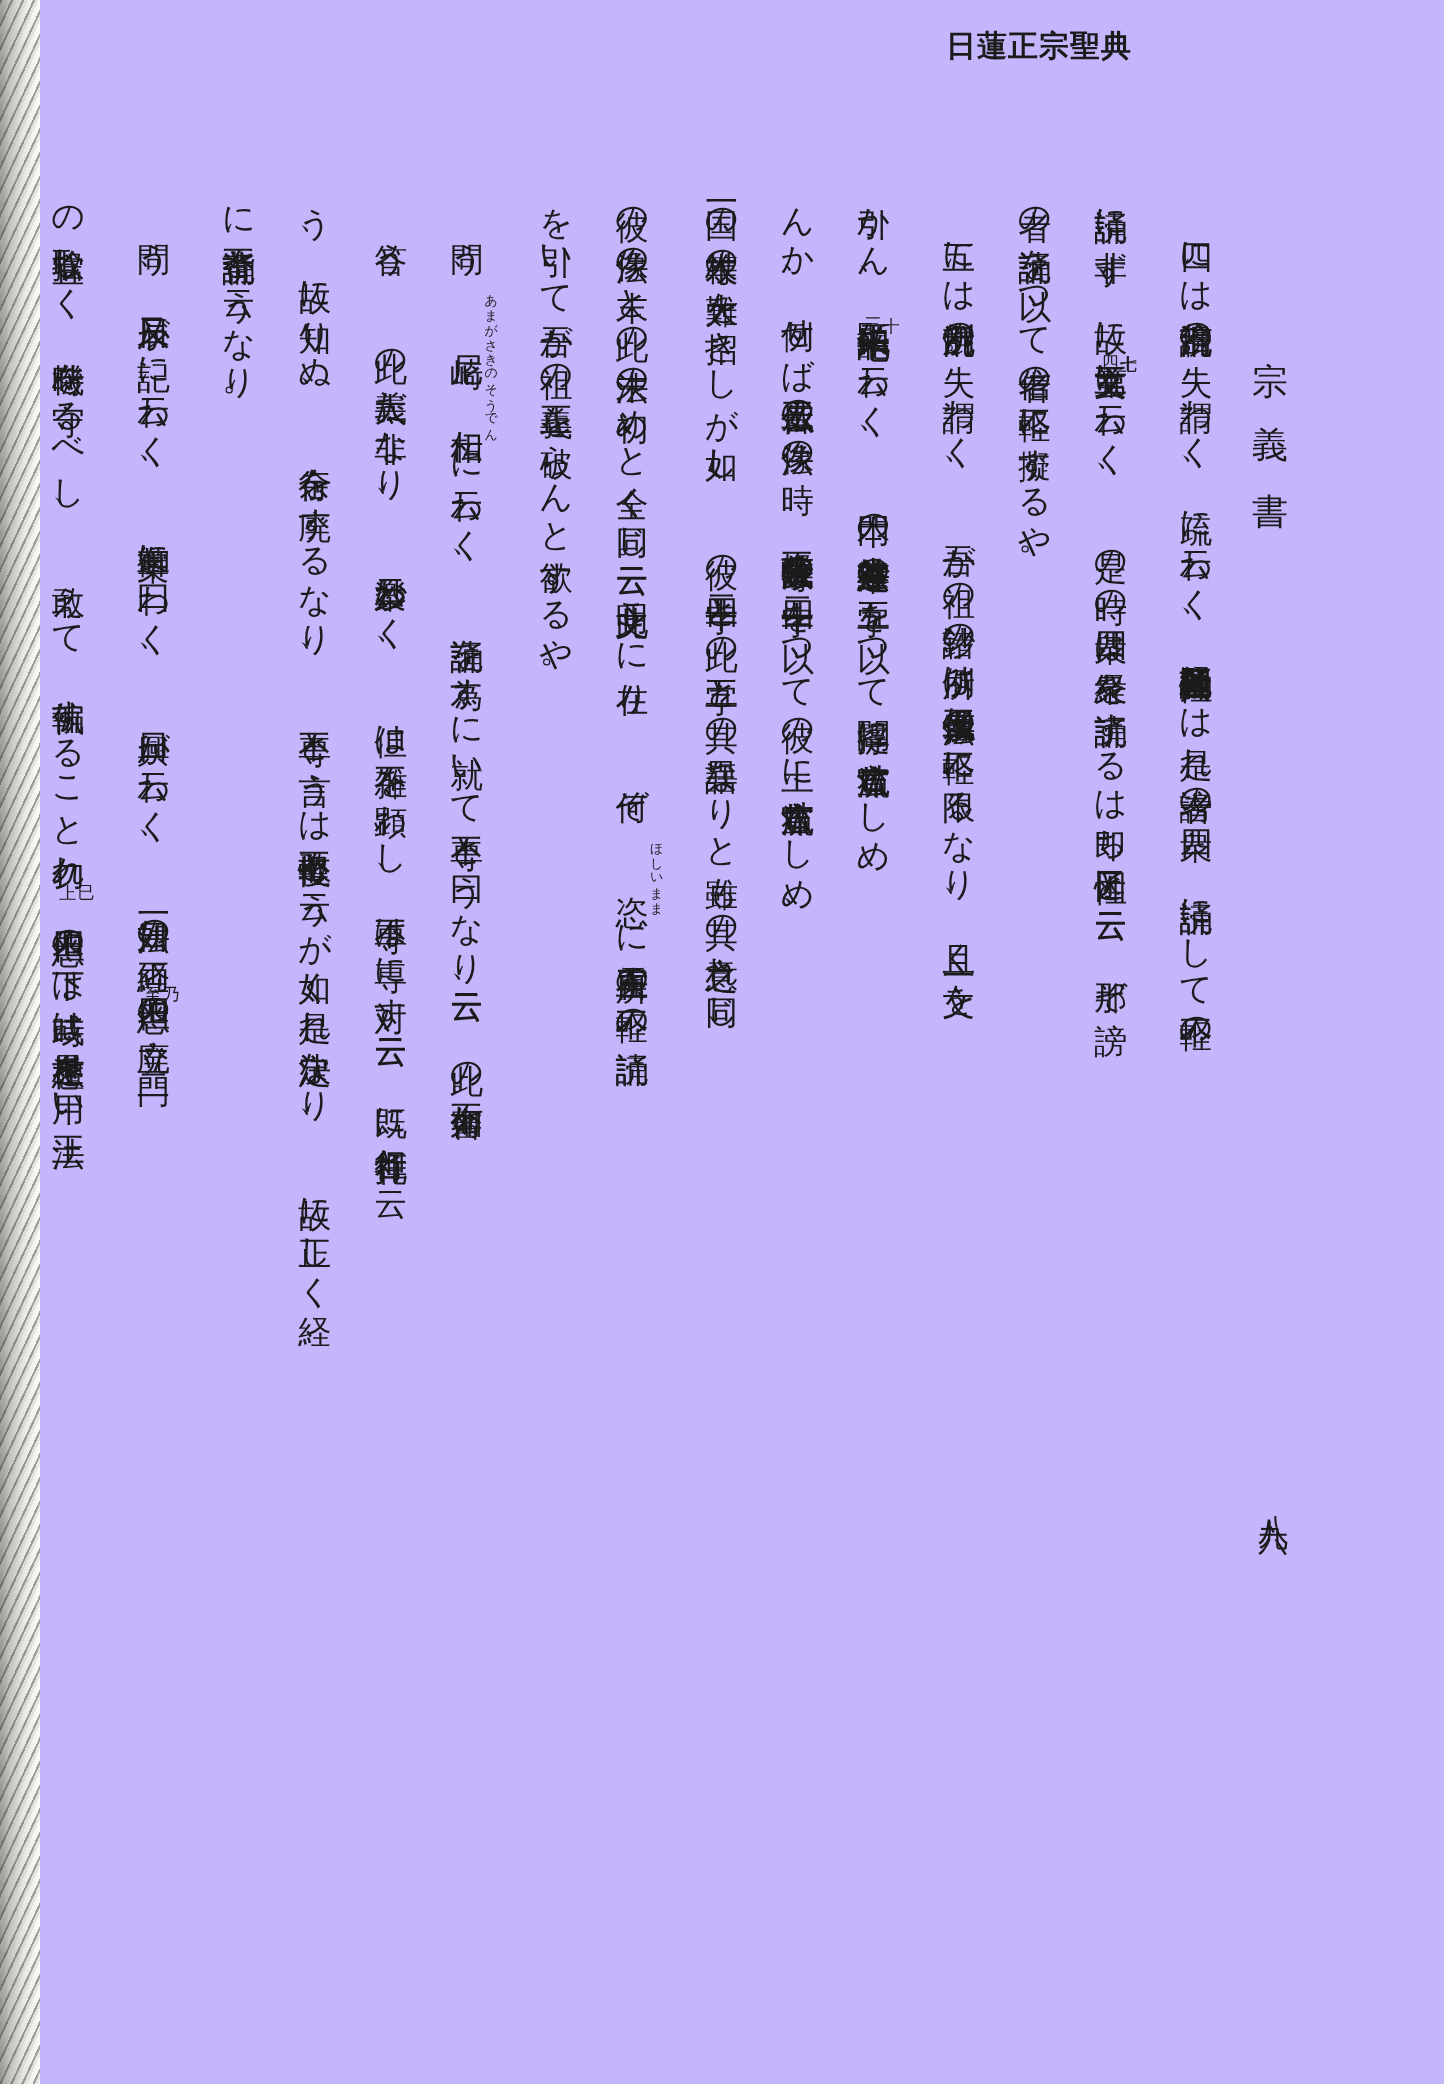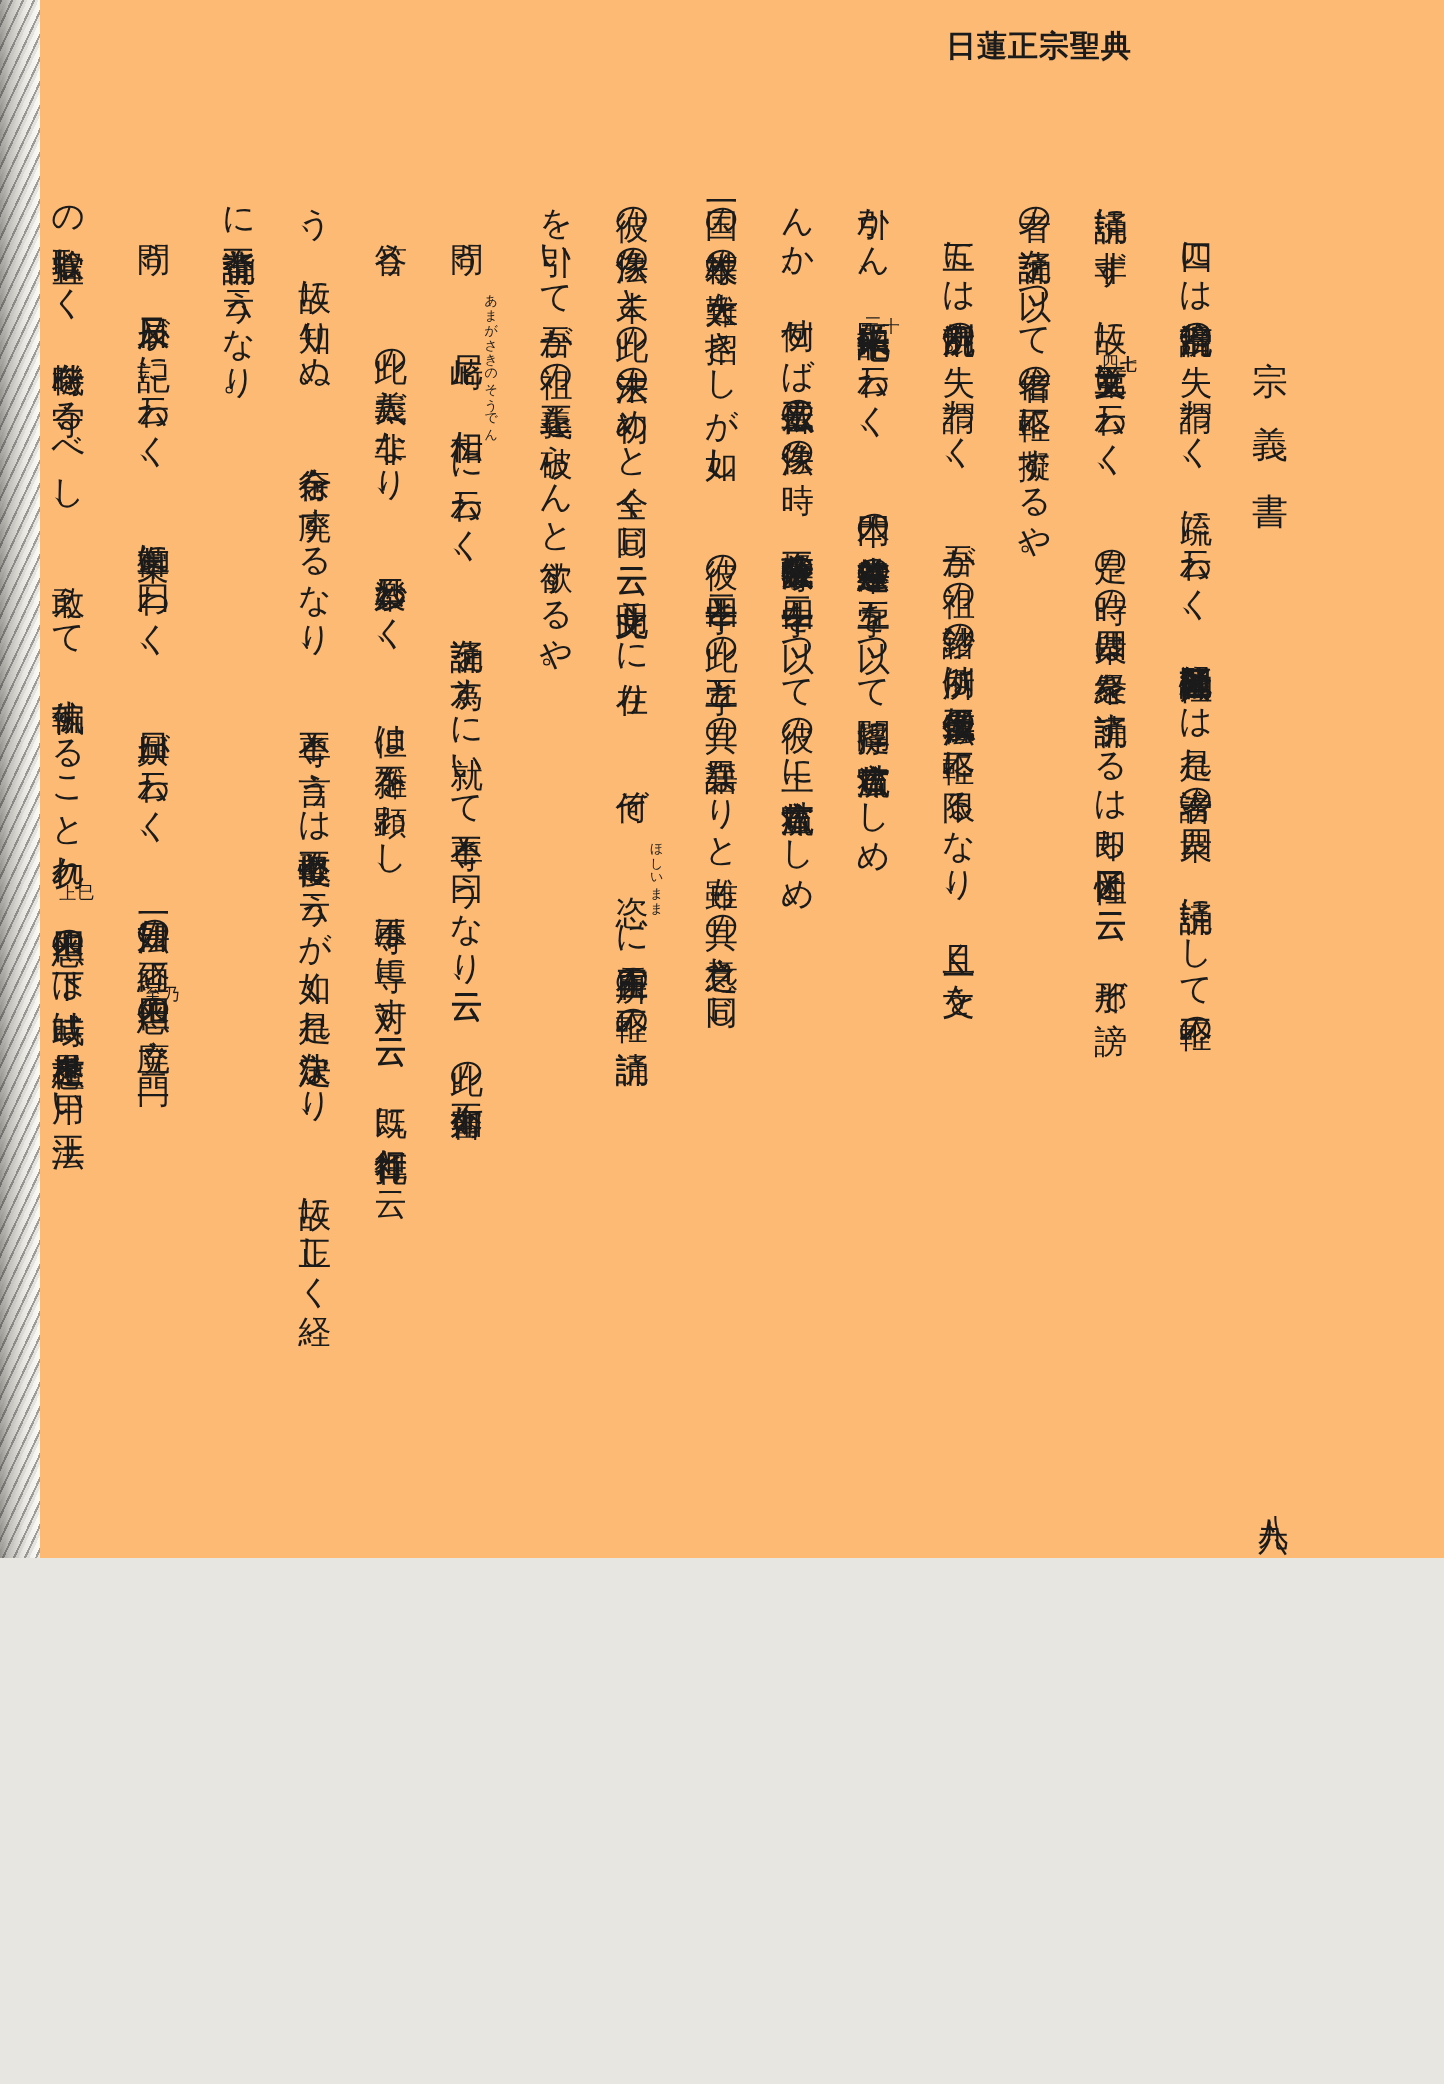--- a/index.html
+++ b/index.html
@@ -1,19 +1,19 @@
 <!DOCTYPE html>
 <html lang="ja"><head>
 <meta charset="utf-8">
 <style>
   html,body{margin:0;padding:0;background:#e8e6e1;}
   .page{
     position:relative;
-    width:1444px;height:1558px;
-    background:#fdba74;
+    width:1444px;height:2084px;
+    background:#c4b5fd;
     overflow:hidden;
     font-family:"DejaVu Serif","Liberation Serif",serif;
     color:#1b1b1b;
   }
   
   .binding{
     position:absolute;left:0;top:0;width:40px;height:100%;
     background:
       repeating-linear-gradient(115deg, rgba(70,70,68,.50) 0 2px, rgba(190,188,184,.30) 2px 5px, rgba(255,255,255,0) 5px 10px),
       linear-gradient(to right,#96948f 0,#c3c1bc 9px,#e9e7e2 24px,#fcfbf7 40px);

